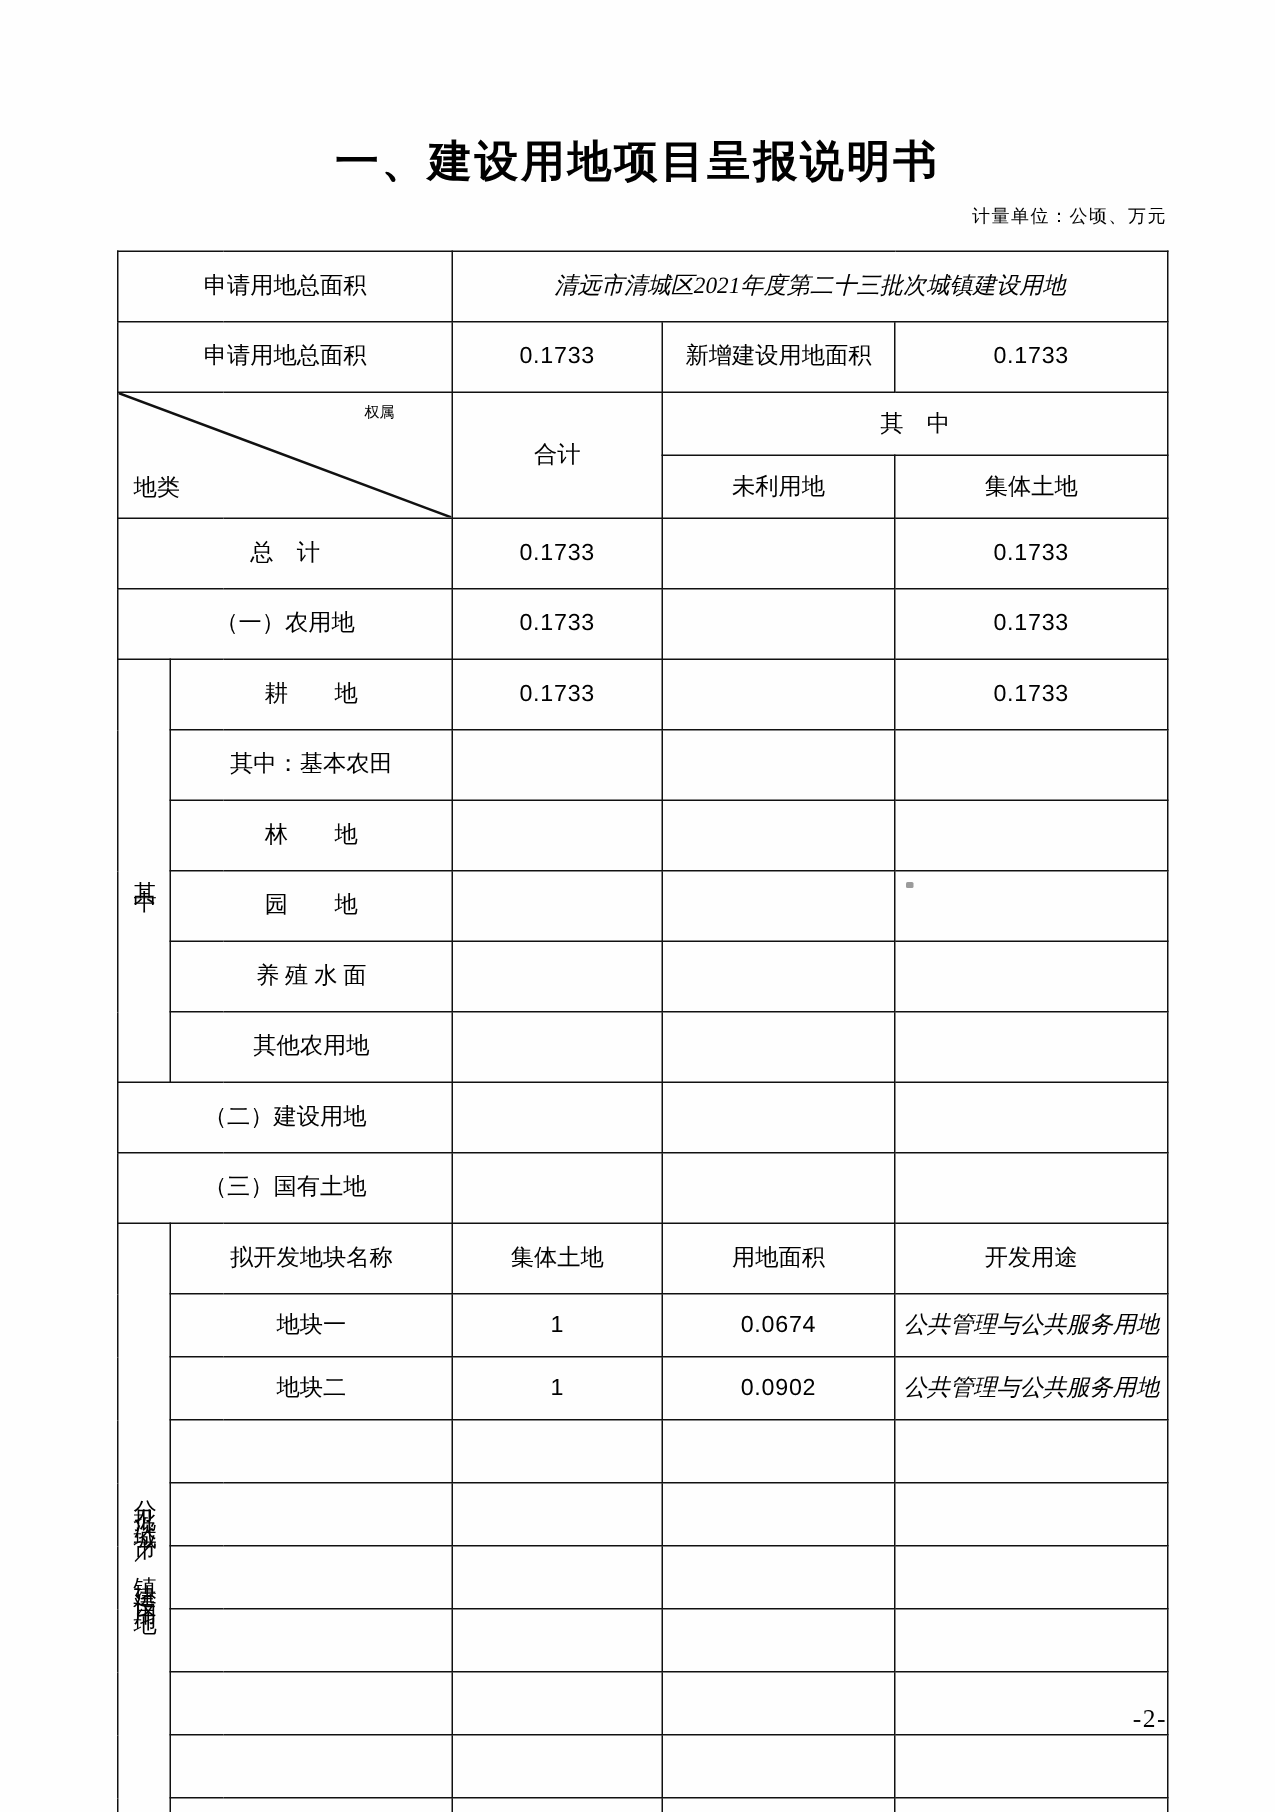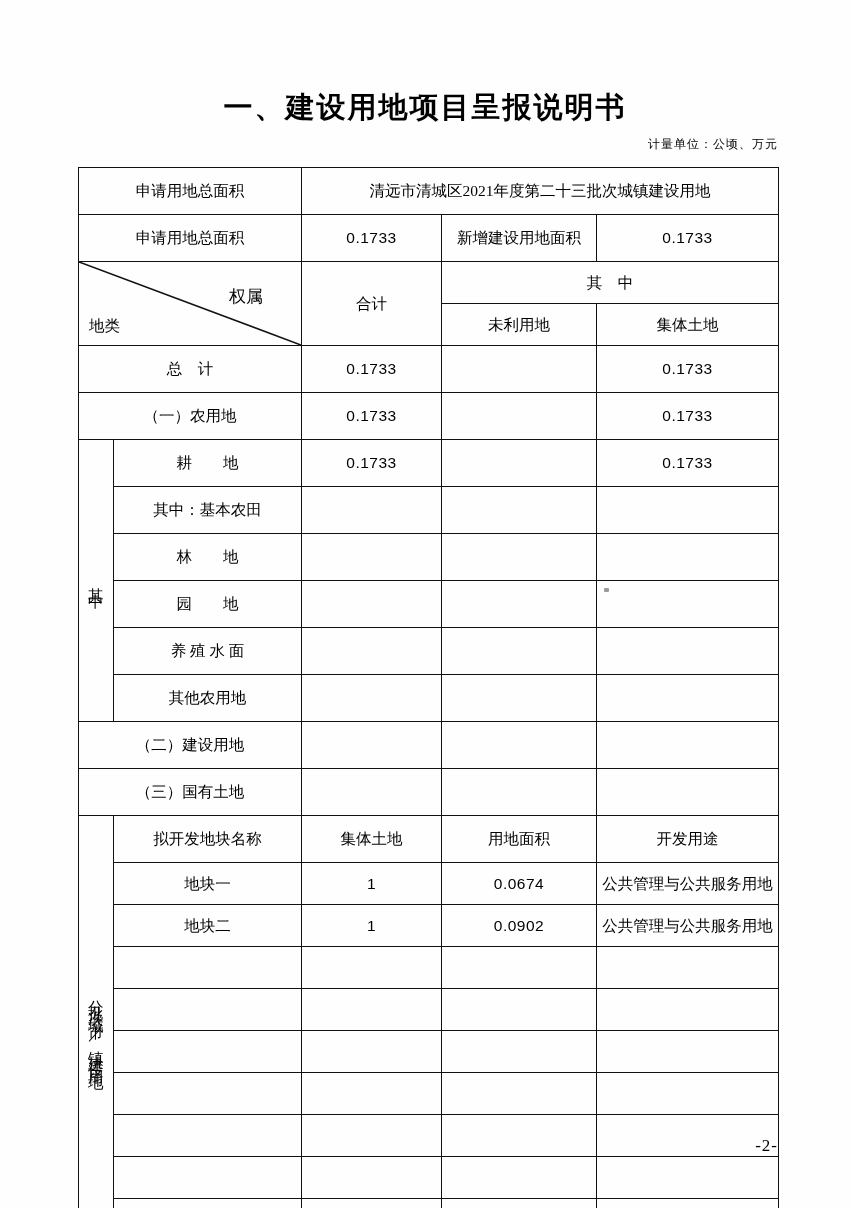--- a/index.html
+++ b/index.html
@@ -101,38 +101,39 @@
   .diag svg {
     position: absolute;
     left: 0; top: 0;
     width: 100%;
     height: 100%;
     display: block;
   }
   .diag .lbl-top {
     position: absolute;
     right: 38px;
-    top: 24px;
-    font-size: 17px;
+    top: 8px;
+    font-size: 10px;
   }
   .diag .lbl-bot {
     position: absolute;
     left: 10px;
     bottom: 10px;
     font-size: 15.5px;
   }
 
   .row-h-std { height: 46px; }
   .row-h-name { height: 46px; }
   .row-h-blank { height: 41px; }
 
   .fit-text {
     font-size: 15px;
     letter-spacing: 0px;
     white-space: nowrap;
+    font-style: italic;
   }
 
   
   .page-num {
     position: absolute;
     right: 72px;
     top: 1136px;
     font-size: 17px;
     letter-spacing: 1px;
   }

